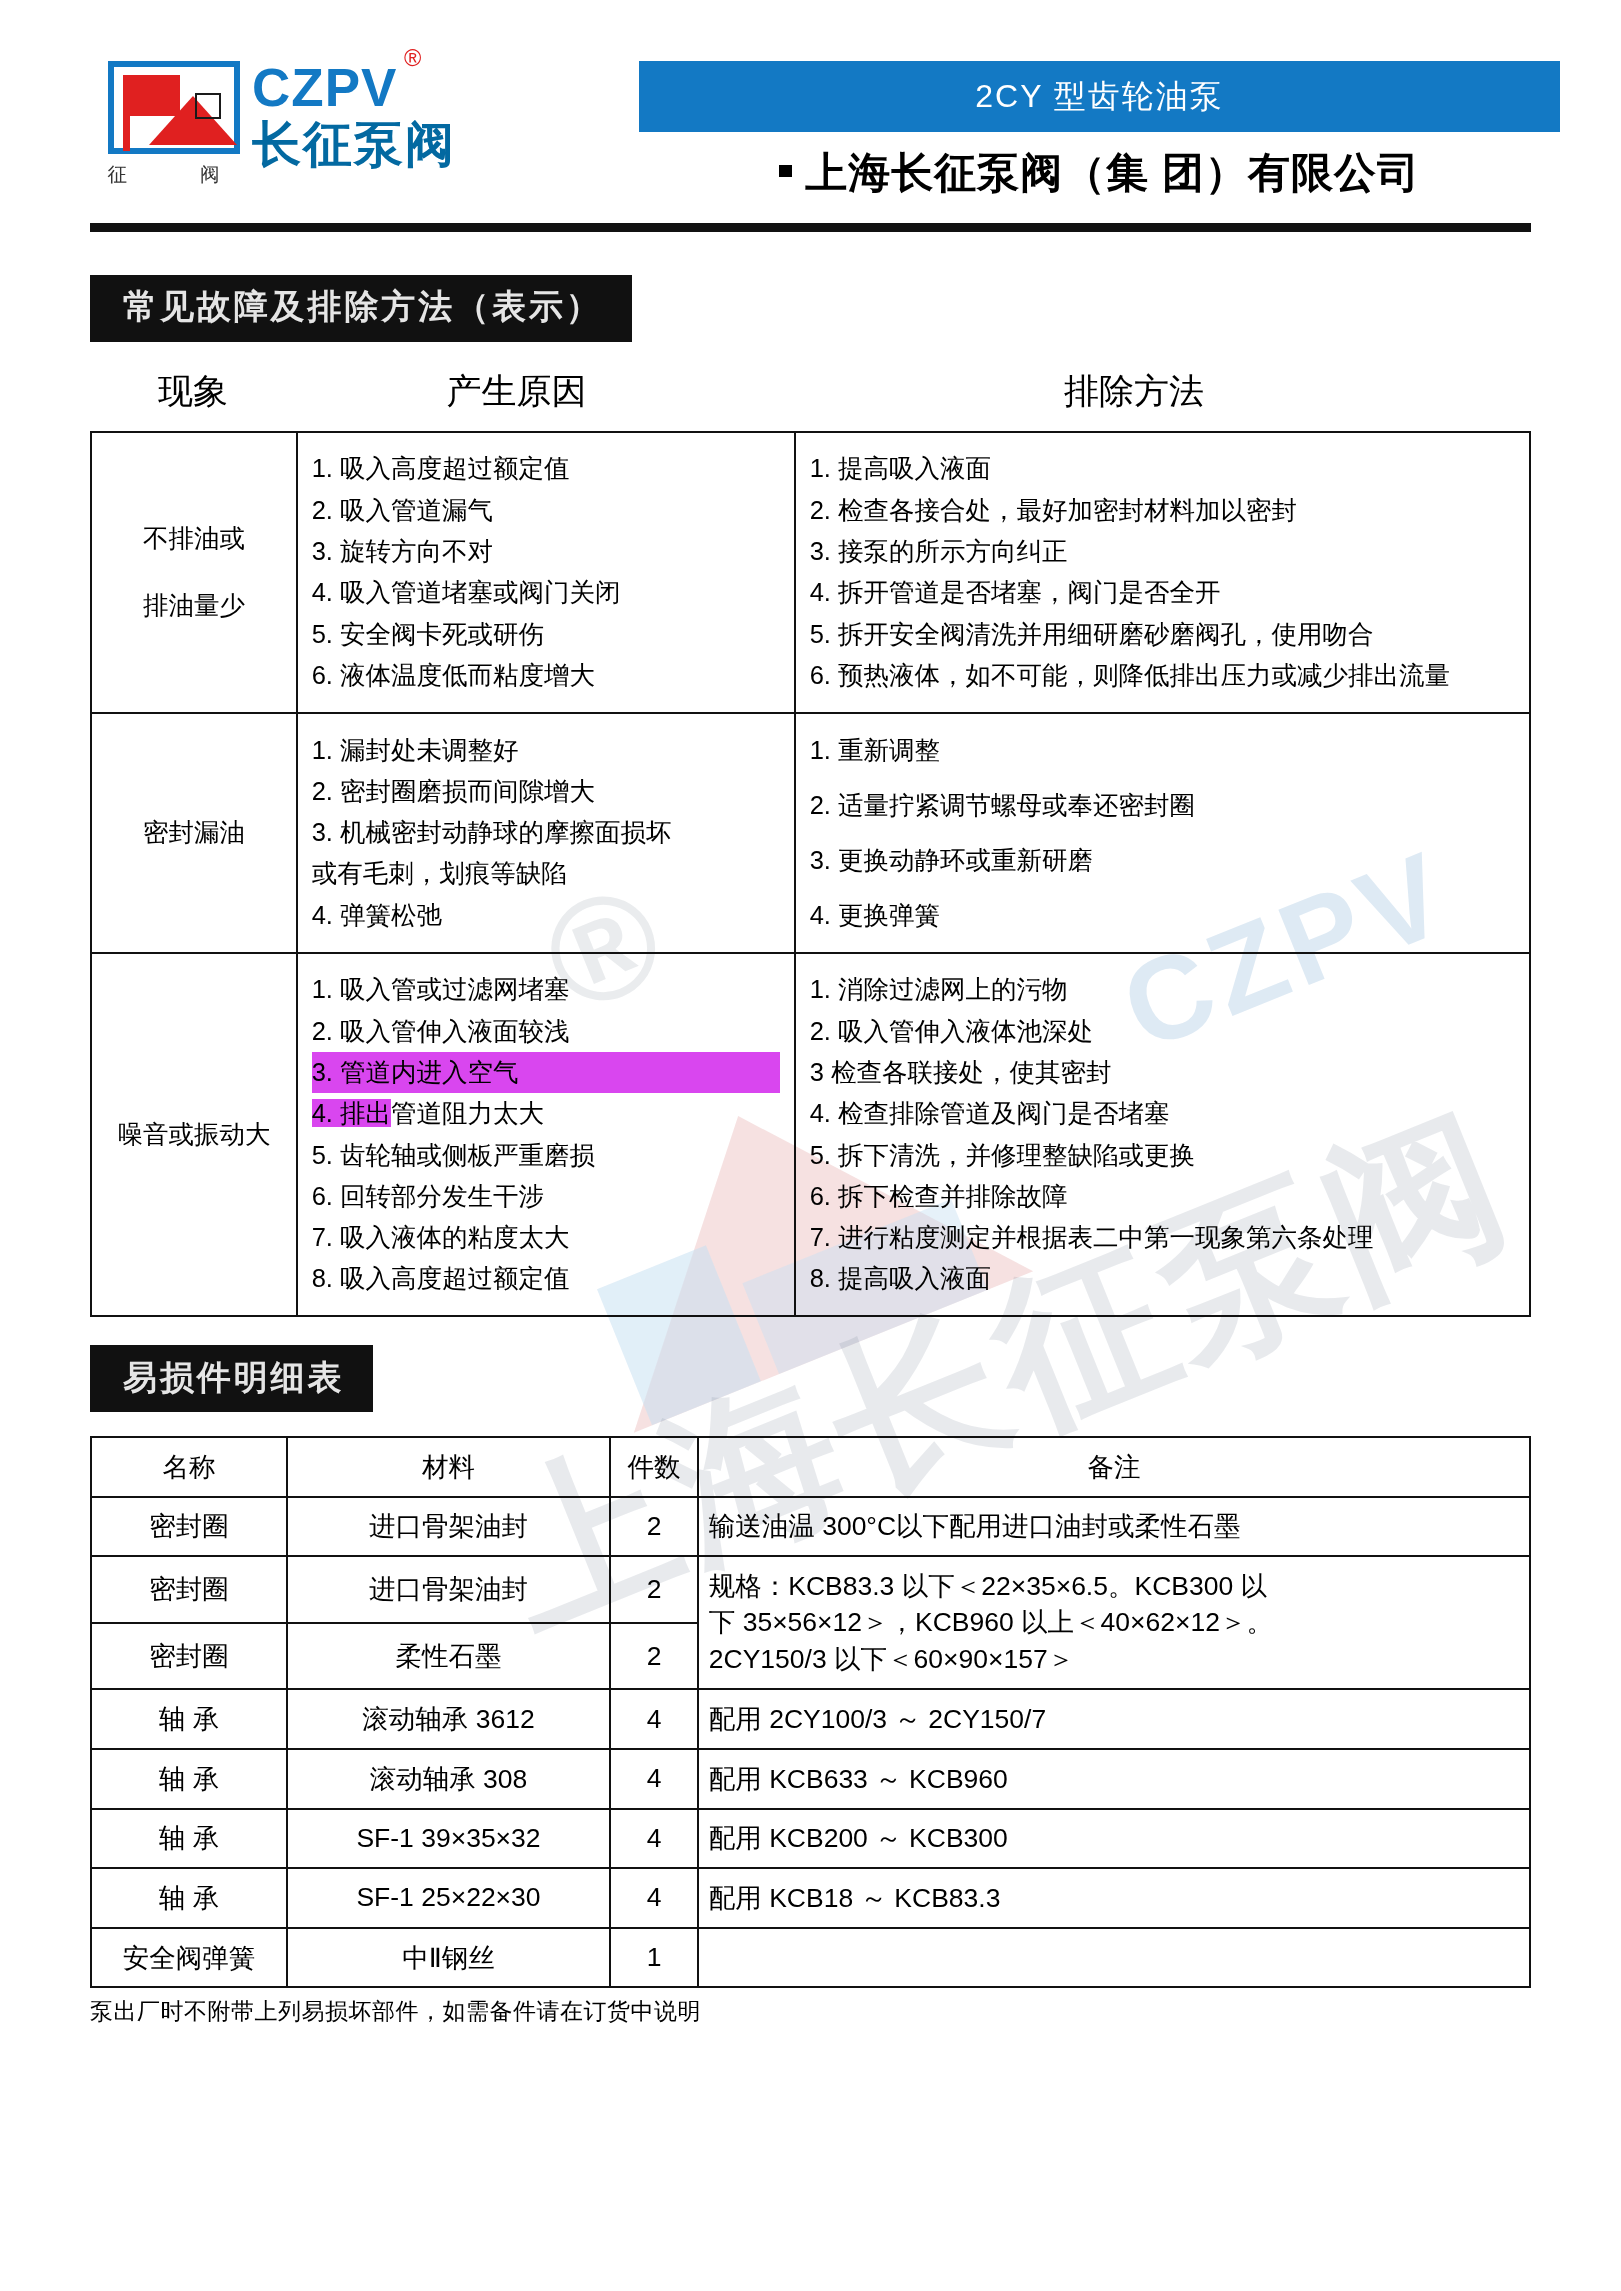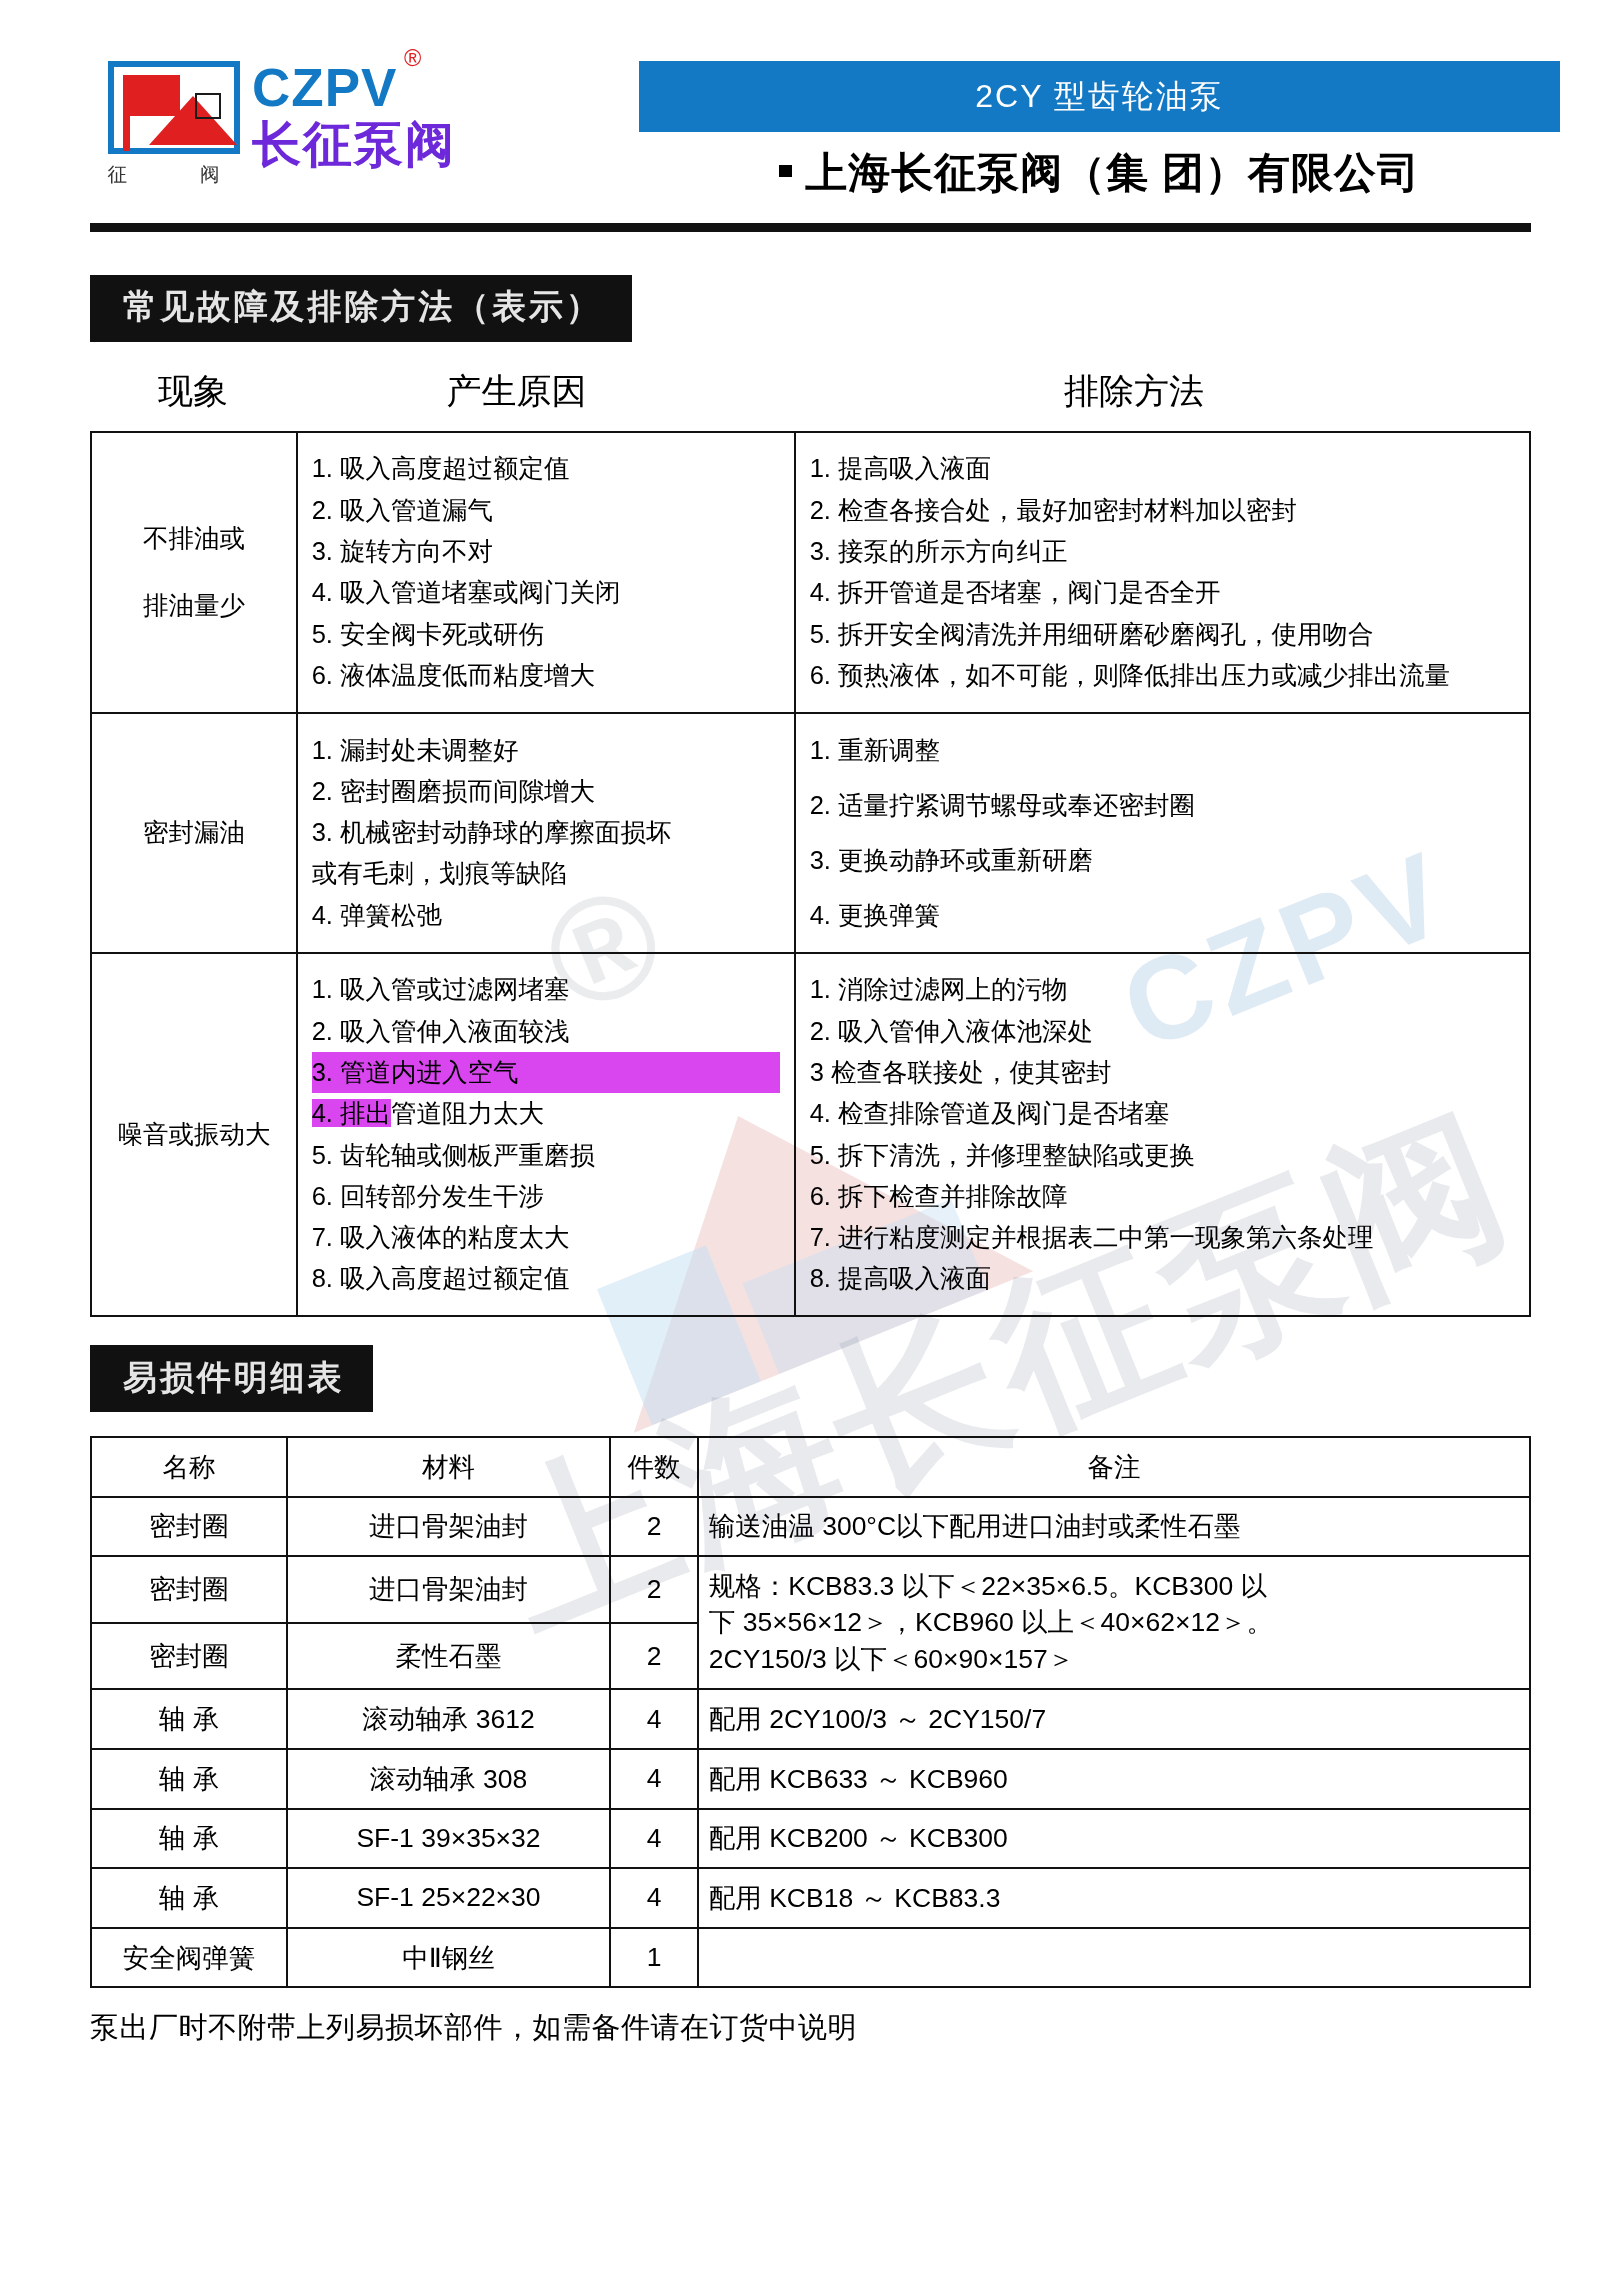--- a/index.html
+++ b/index.html
@@ -115,21 +115,21 @@
     position: absolute;
     left: 314px; top: -5.9px;
     font-size: 23.5px;
     color: #e02020;
   }
   .logo-cn {
     position: absolute;
     left: 162px; top: 61px;
     font-size: 49px;
     font-weight: bold;
-    color: #6d28d9;
+    color: #0369a1;
     letter-spacing: 2px;
   }
   .logo-sub-left {
     position: absolute;
     left: 17.6px; top: 110px;
     font-size: 19.6px;
     color: #333;
     letter-spacing: 2px;
   }
   .logo-sub-right {
@@ -231,22 +231,22 @@
     padding: 10.8px 9.8px;
     font-weight: normal;
   }
   .p-name { width: 196px; text-align: center; }
   .p-mat  { width: 323px; text-align: center; }
   .p-qty  { width: 88px; text-align: center; }
   .p-note { text-align: left; padding-left: 15.7px; }
   .note-multi { line-height: 1.38; }
 
   .footnote {
-    font-size: 29px;
-    margin-top: 20px;
+    font-size: 23px;
+    margin-top: 8px;
     letter-spacing: 0.5px;
   }
 </style>
 </head>
 <body>
 
 <div class="watermark">
   <div class="wm-text wm-r">®</div>
   <svg class="wm-logo" viewBox="0 0 520 330">
     <polygon points="260,40 480,300 40,300" fill="#c94a4a" opacity="0.55"></polygon>

